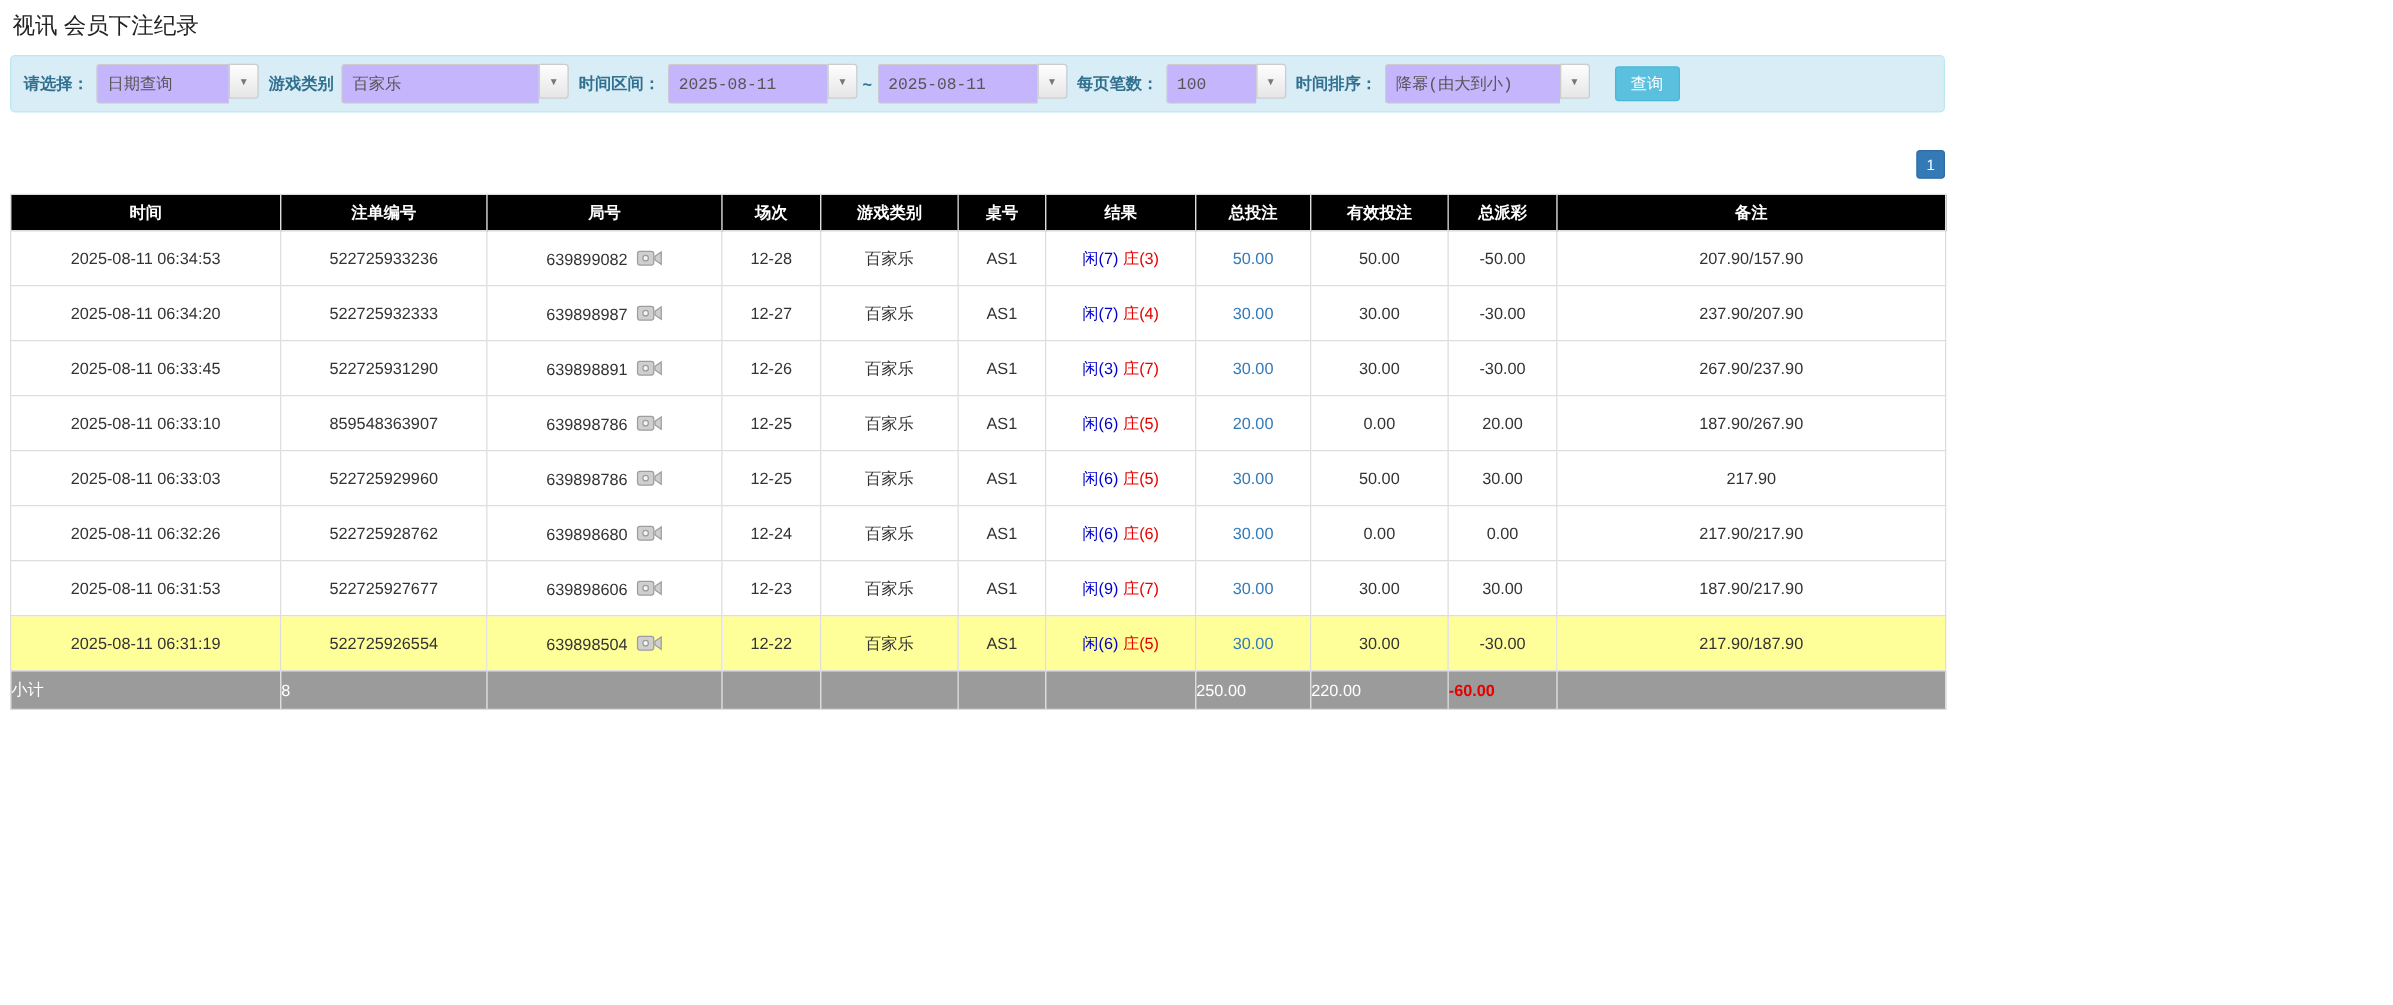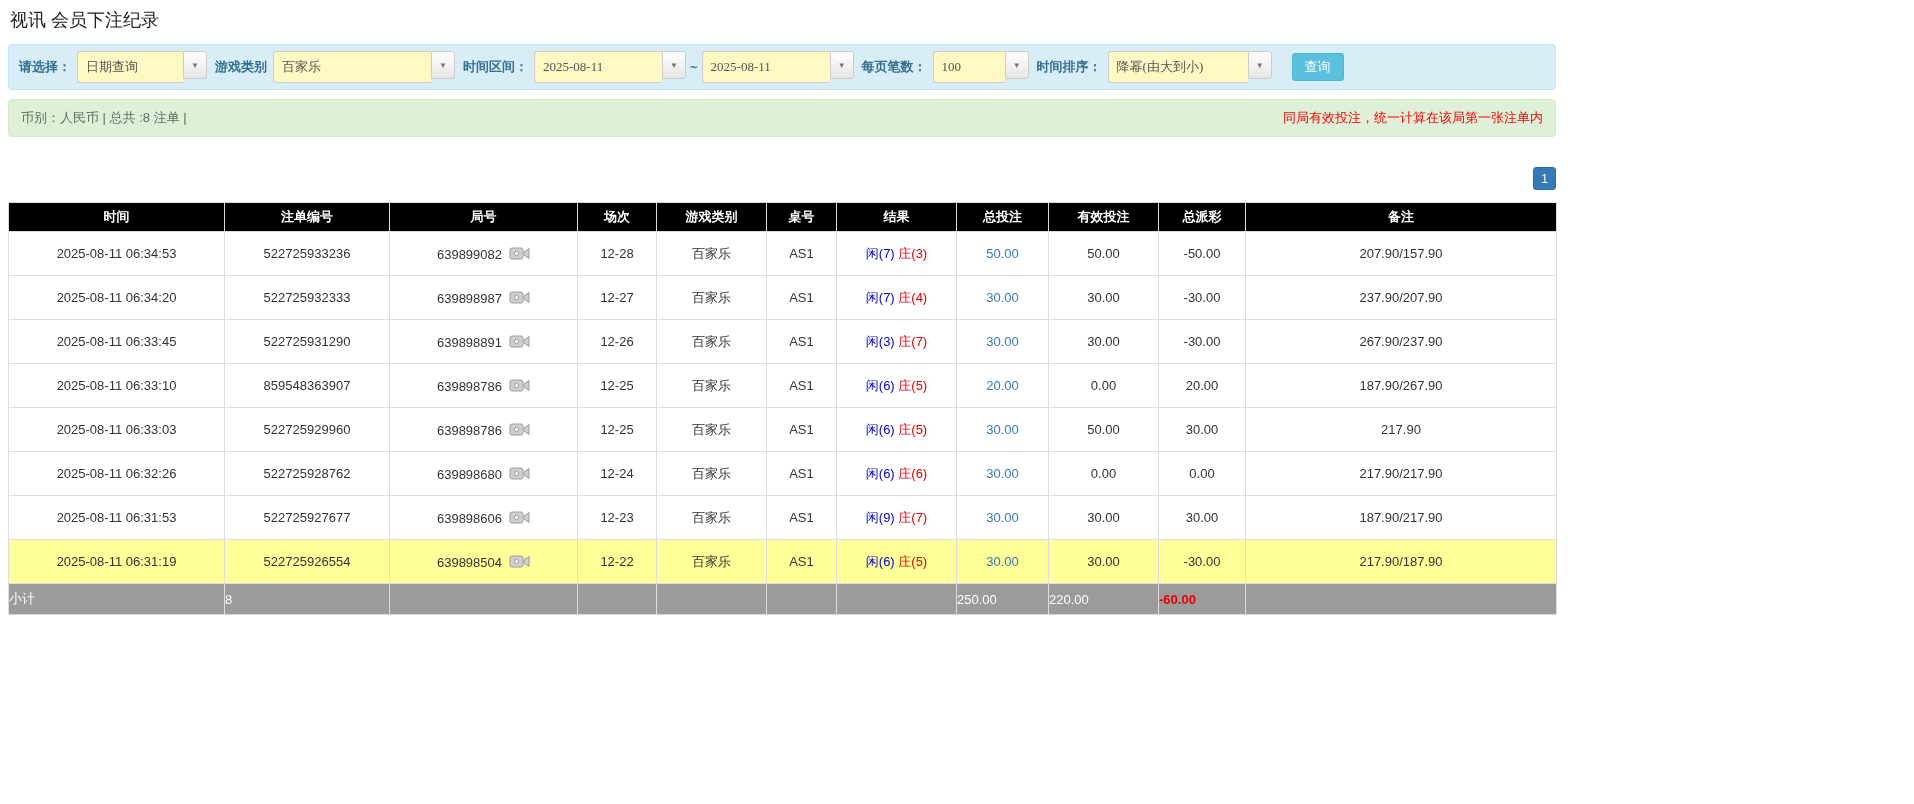--- a/index.html
+++ b/index.html
@@ -39,22 +39,22 @@
   }
   .combo { display: inline-flex; }
   .combo input {
     height: 28px;
     border: 1px solid #ccc;
     border-right: none;
     border-radius: 3px 0 0 3px;
     padding: 15px 8px;
     font-size: 13px;
     color: #555;
-    background: #fef9c3;
-    font-family: Liberation Serif, serif;
+    background: #c4b5fd;
+    font-family: Liberation Mono, monospace;
     outline: none;
   }
   .caret-btn {
     width: 24px;
     height: 28px;
     border: 1px solid #ccc;
     border-radius: 0 3px 3px 0;
     background: linear-gradient(#fefefe, #e6e6e6);
     display: inline-flex;
     align-items: center;
@@ -211,24 +211,20 @@
     <span class="combo">
       <input class="w-sort" value="降幂(由大到小)" style="">
       <span class="caret-btn">
           <span>▼</span>
         </span>
     </span>
 
     <button class="search-btn">查询</button>
   </div>
 
-  <div class="info-bar">
-    <span class="info-left">币别：人民币 | 总共 :8 注单 |</span>
-    <span class="info-right">同局有效投注，统一计算在该局第一张注单内</span>
-  </div>
 
   <div class="pagination">
     <button class="page-btn">1</button>
   </div>
 
   <table class="records">
     <colgroup>
       <col style="width:216px">
         <col style="width:165px">
         <col style="width:188px">

